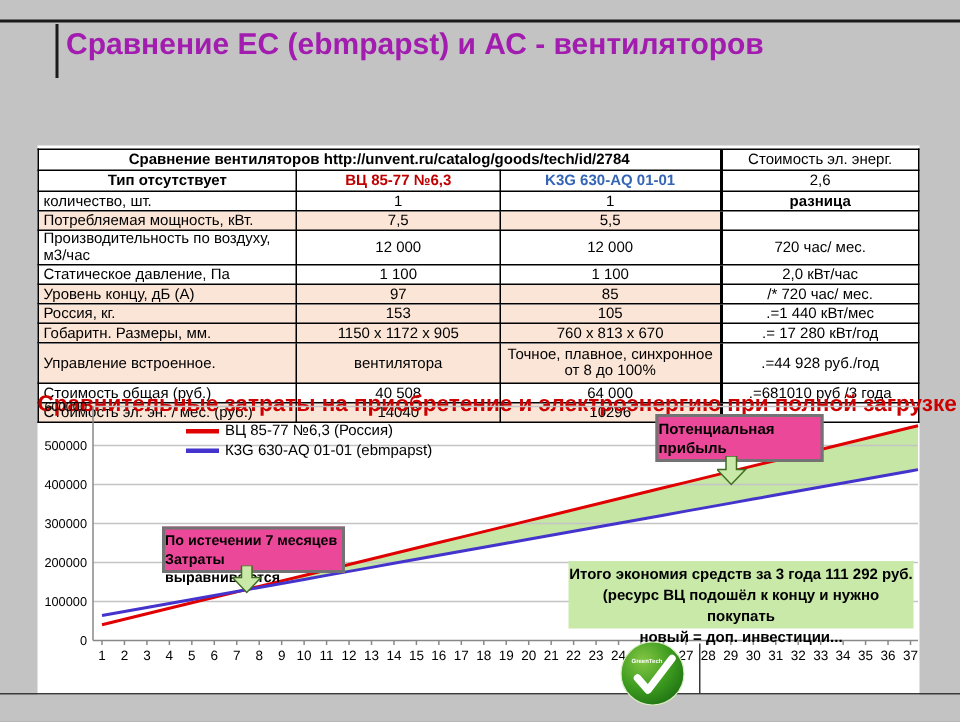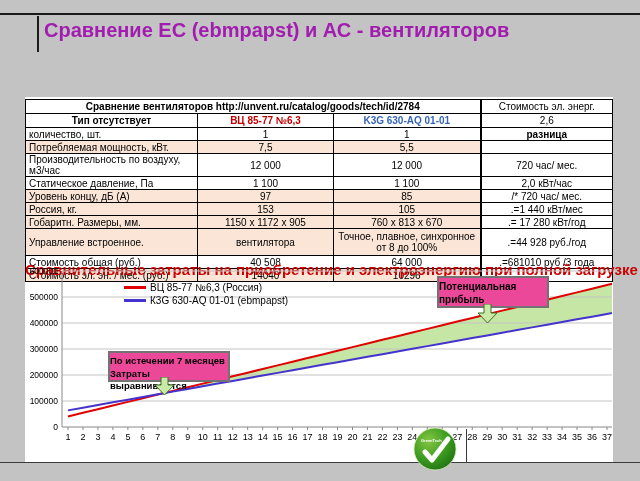--- a/index.html
+++ b/index.html
@@ -253,20 +253,25 @@
   <div class="callout co-profit">Потенциальная прибыль</div>
   <svg class="arrow-svg" style="left:478px;top:304px;width:20px;height:20px" viewBox="0 0 20 20">
     <polygon points="6,0 13,0 13,9 19,9 9.5,19 0,9 6,9" fill="#c9e9a9" stroke="#3f6c21" stroke-width="1"></polygon>
   </svg>
 
   <div class="callout co-even">По истечении 7 месяцев Затраты выравниваются</div>
   <svg class="arrow-svg" style="left:155px;top:377px;width:20px;height:19px" viewBox="0 0 20 19">
     <polygon points="6,0 13,0 13,8 19,8 9.5,18 0,8 6,8" fill="#c9e9a9" stroke="#3f6c21" stroke-width="1"></polygon>
   </svg>
 
+  <div class="co-savings">
+    <div>Итого экономия средств за 3 года 111 292 руб.</div>
+    <div>(ресурс ВЦ подошёл к концу и нужно покупать</div>
+    <div>новый = доп. инвестиции...</div>
+  </div>
 
   <div class="divider-28"></div>
   <div class="bottom-rule"></div>
 
   <svg id="badge" viewBox="0 0 44 44">
     <defs>
       <radialGradient id="bgrad" cx="35%" cy="30%" r="80%">
         <stop offset="0%" stop-color="#85c645"></stop>
         <stop offset="55%" stop-color="#3d9c1f"></stop>
         <stop offset="100%" stop-color="#1c6e12"></stop>

